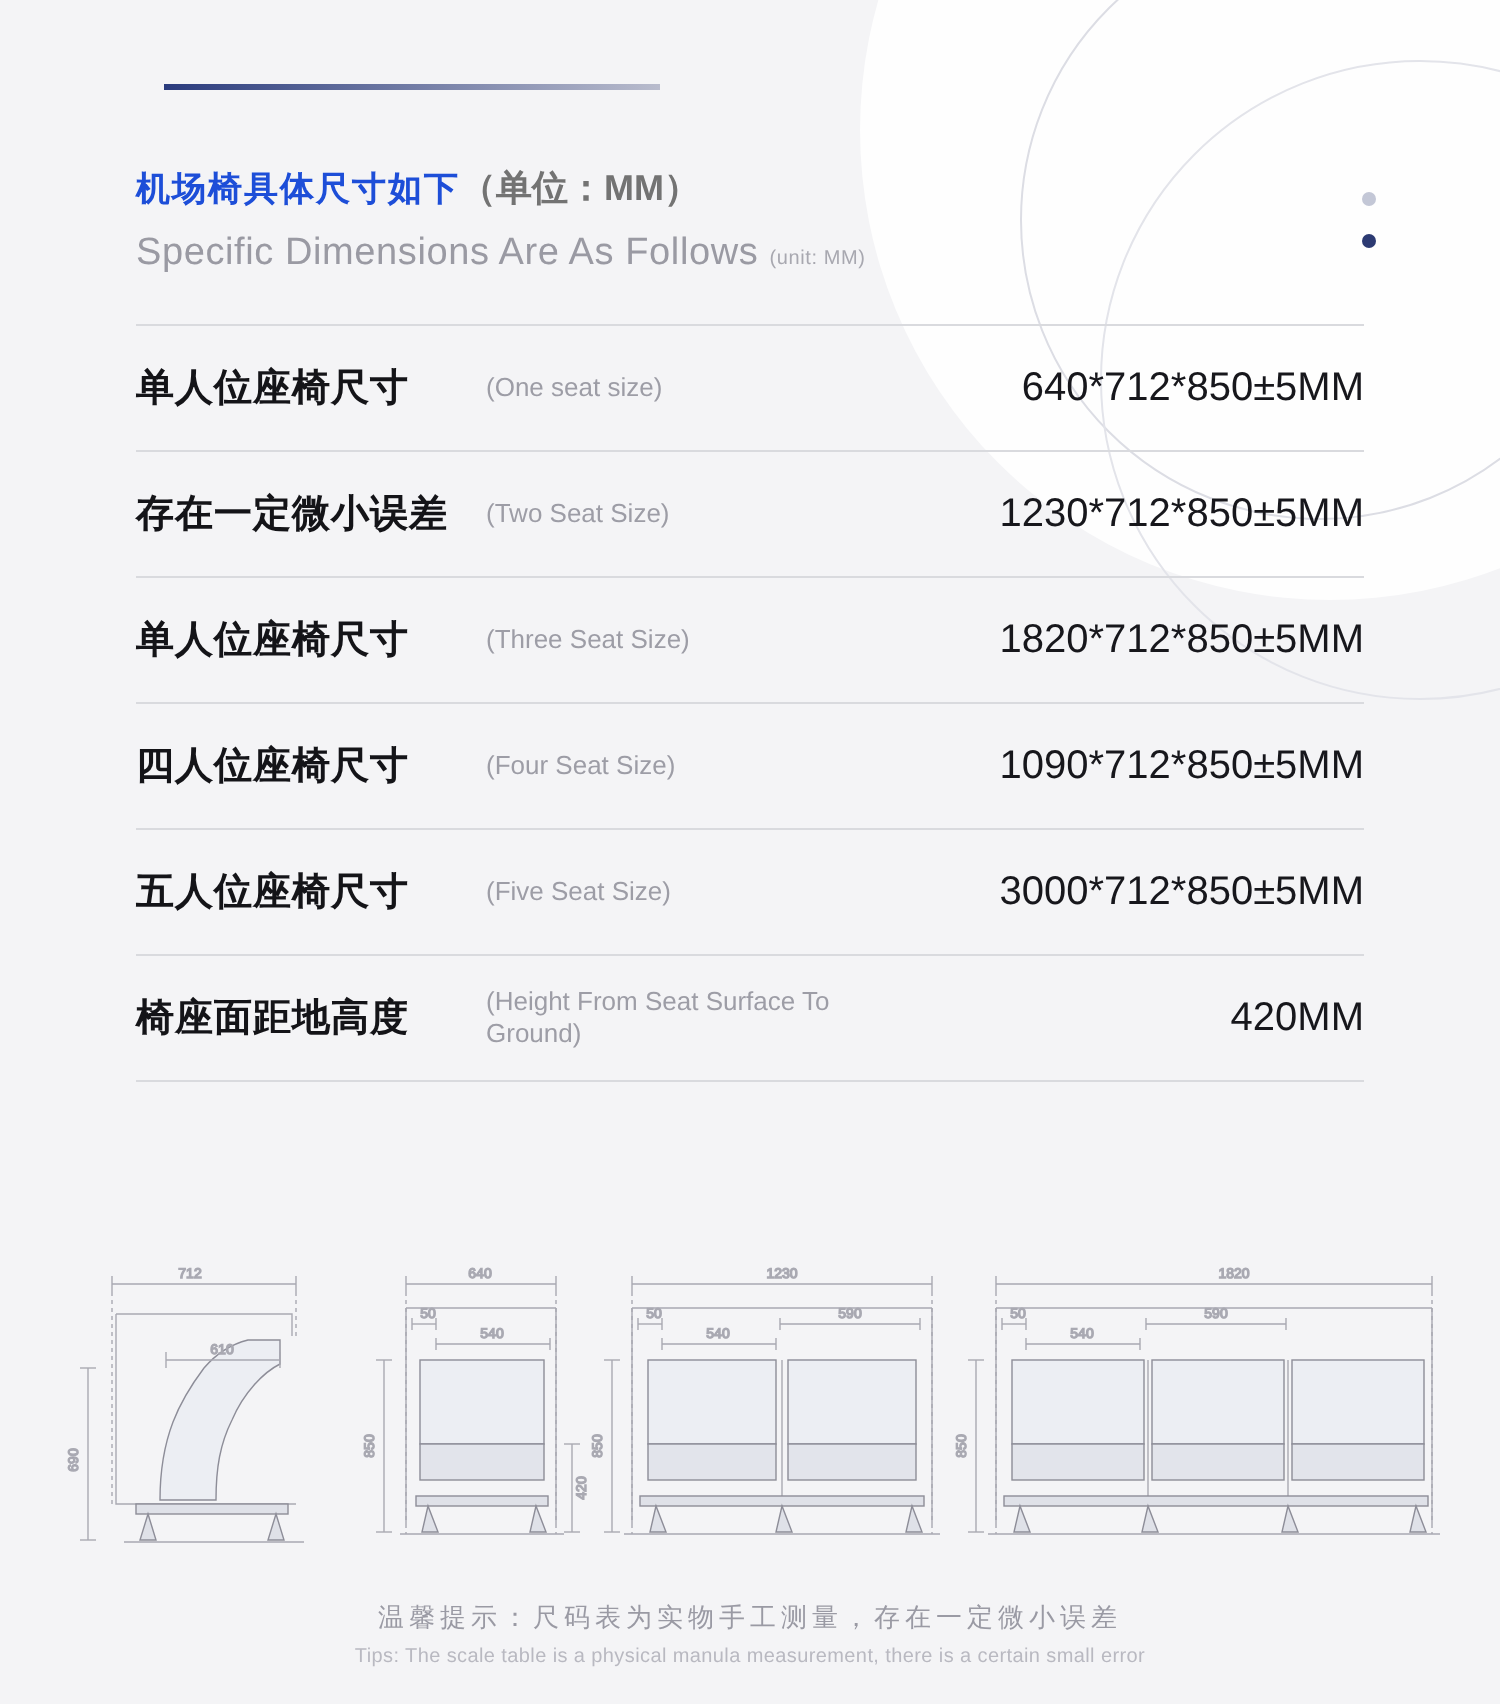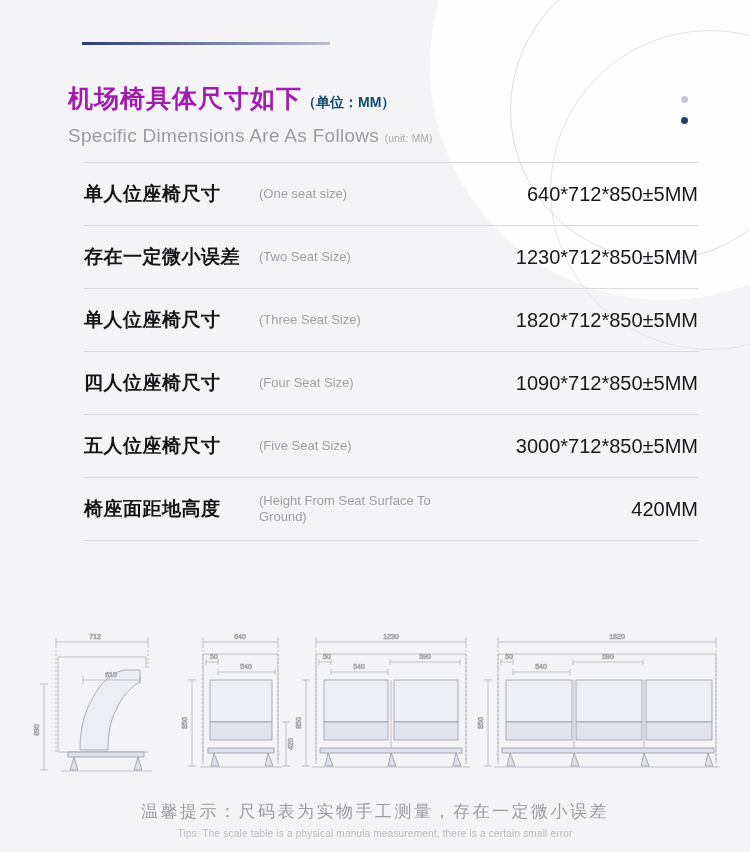--- a/index.html
+++ b/index.html
@@ -66,47 +66,47 @@
   .dot-col i.dark { background: #2c3a72; }
 
   
   .heading {
     position: absolute;
     left: 68px;
     top: 82px;
     width: 620px;
   }
   .heading .h-cn {
-    font-size: 25px;
+    font-size: 17px;
     font-weight: bold;
-    color: #a21caf;
+    color: #1d4ed8;
     letter-spacing: 1px;
     display: inline;
   }
   .heading .h-cn-unit {
-    font-size: 14px;
+    font-size: 18px;
     font-weight: bold;
-    color: #0c4a6e;
+    color: #737373;
     display: inline;
   }
   .heading .h-en {
     margin-top: 10px;
     font-size: 19px;
     color: #9a9aa3;
     letter-spacing: 0.3px;
   }
   .heading .h-en-unit {
     font-size: 10px;
     color: #a8a8b0;
   }
 
   
   .table {
     position: absolute;
-    left: 84px;
+    left: 68px;
     top: 162px;
     width: 614px;
     border-top: 1px solid #d9dade;
   }
   .row {
     display: flex;
     align-items: center;
     border-bottom: 1px solid #d9dade;
     min-height: 63px;
     padding: 4px 0;
@@ -146,21 +146,21 @@
 
   
   .footer {
     position: absolute;
     left: 0;
     top: 800px;
     width: 750px;
     text-align: center;
   }
   .footer .f-cn {
-    font-size: 17px;
+    font-size: 13px;
     color: #9a9aa4;
     letter-spacing: 2.5px;
   }
   .footer .f-en {
     margin-top: 5px;
     font-size: 10px;
     color: #b9b9c1;
     letter-spacing: 0.2px;
   }
 </style>

